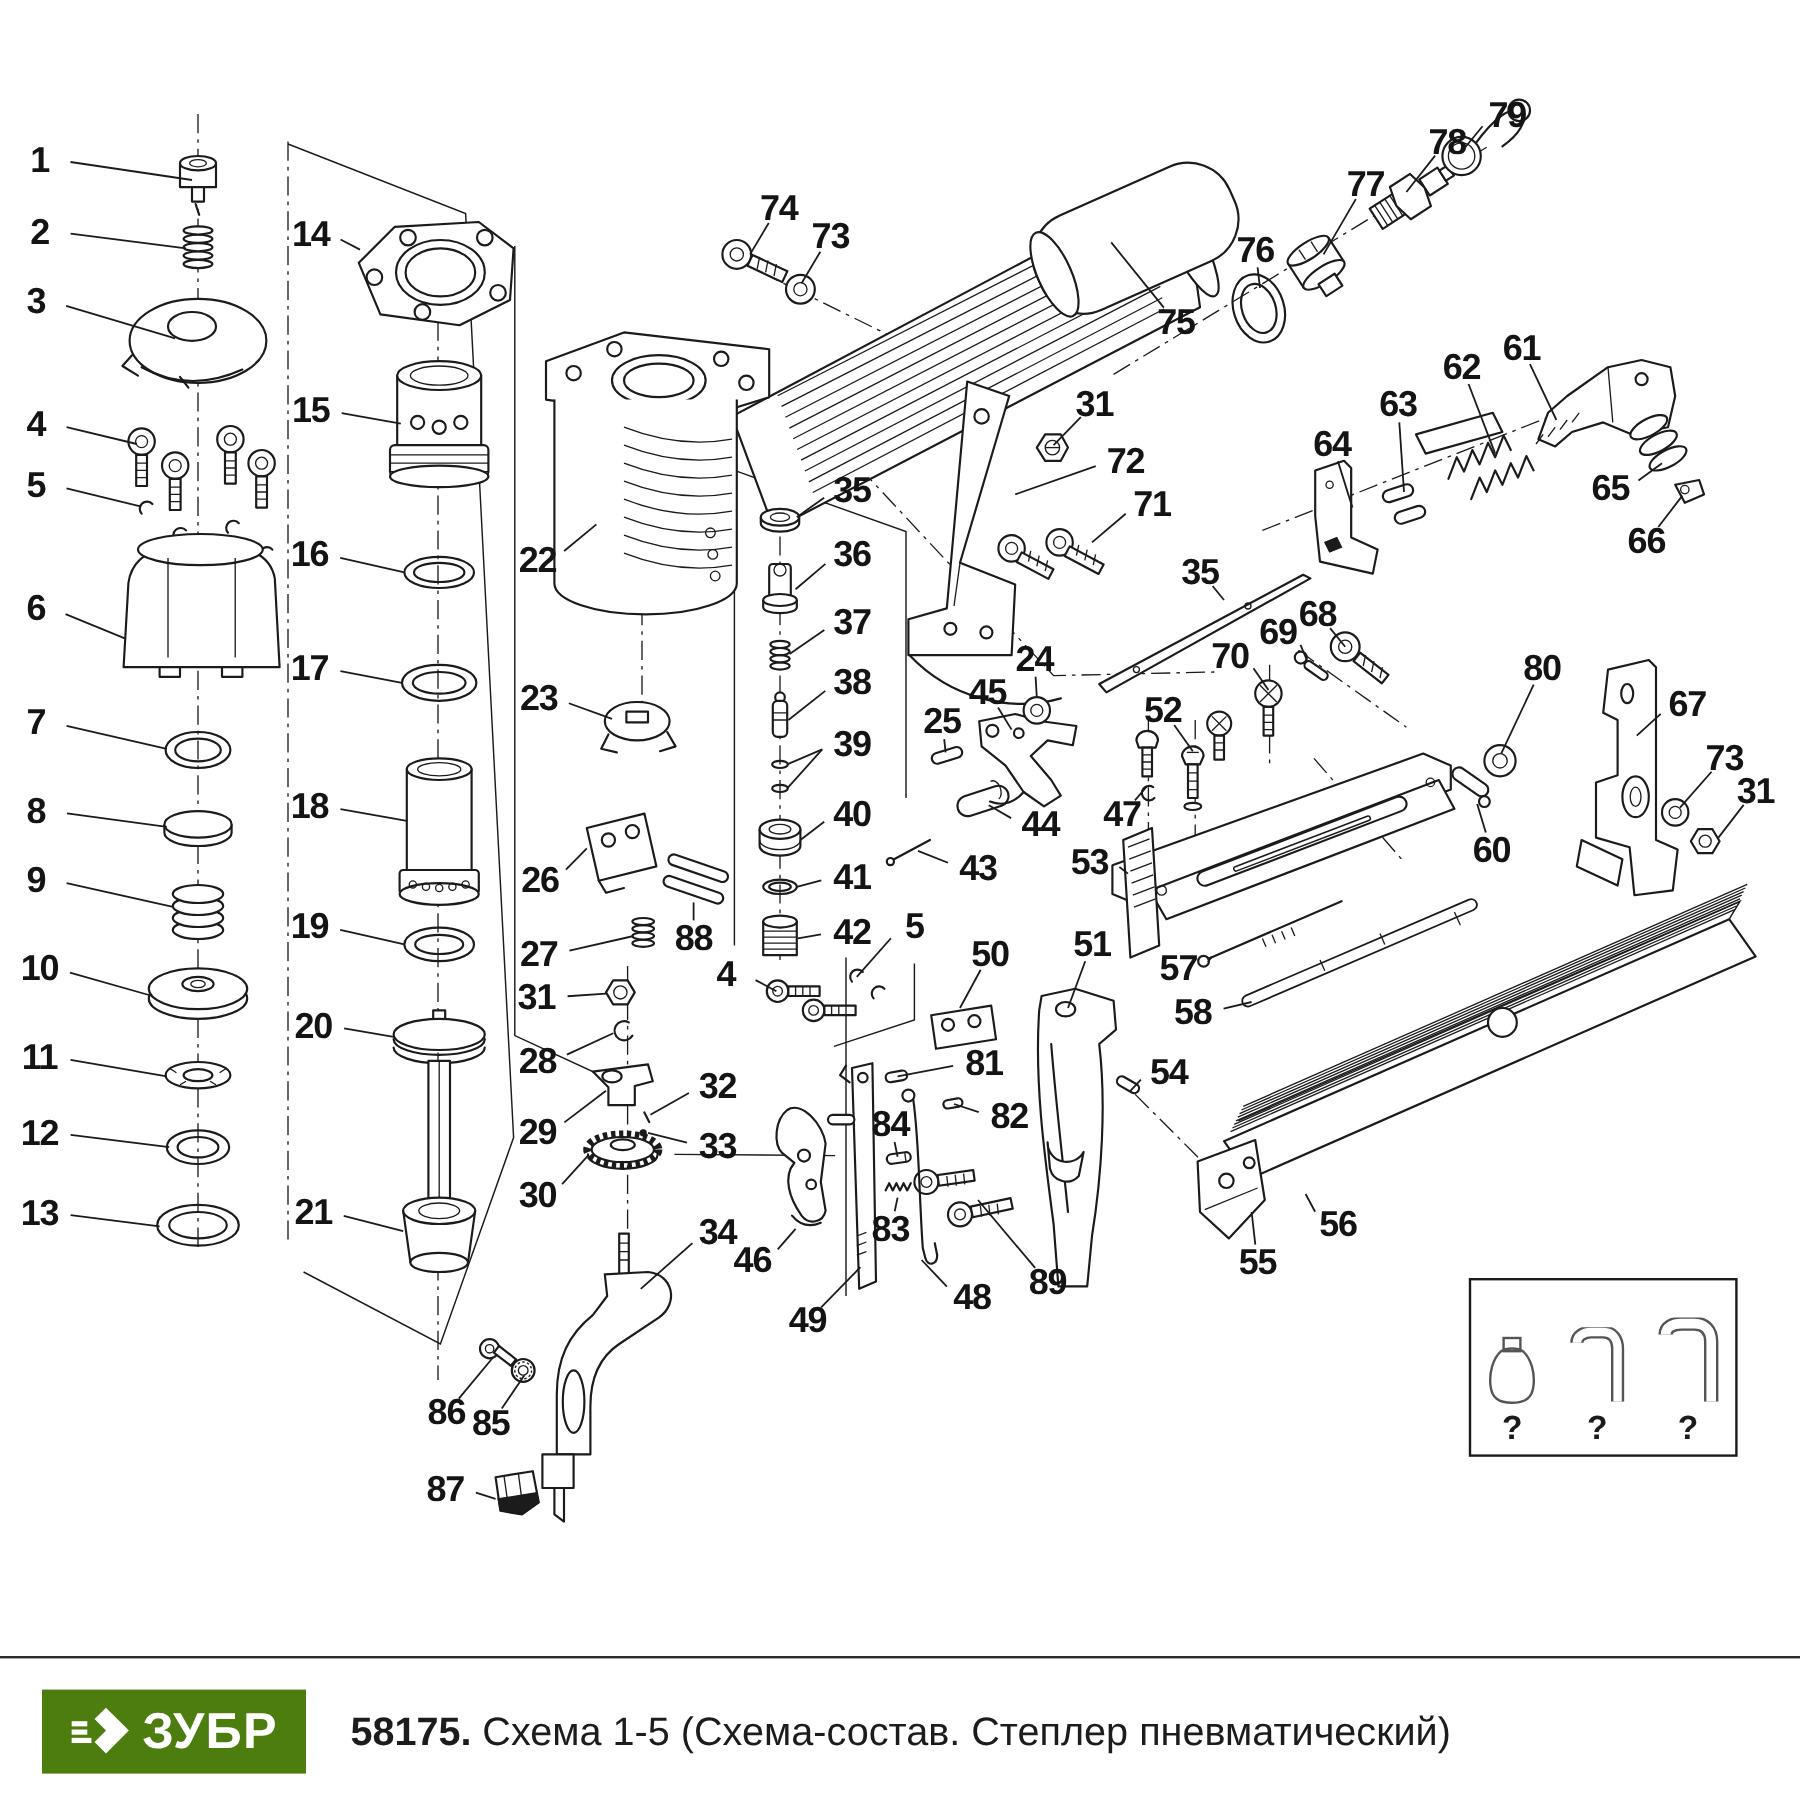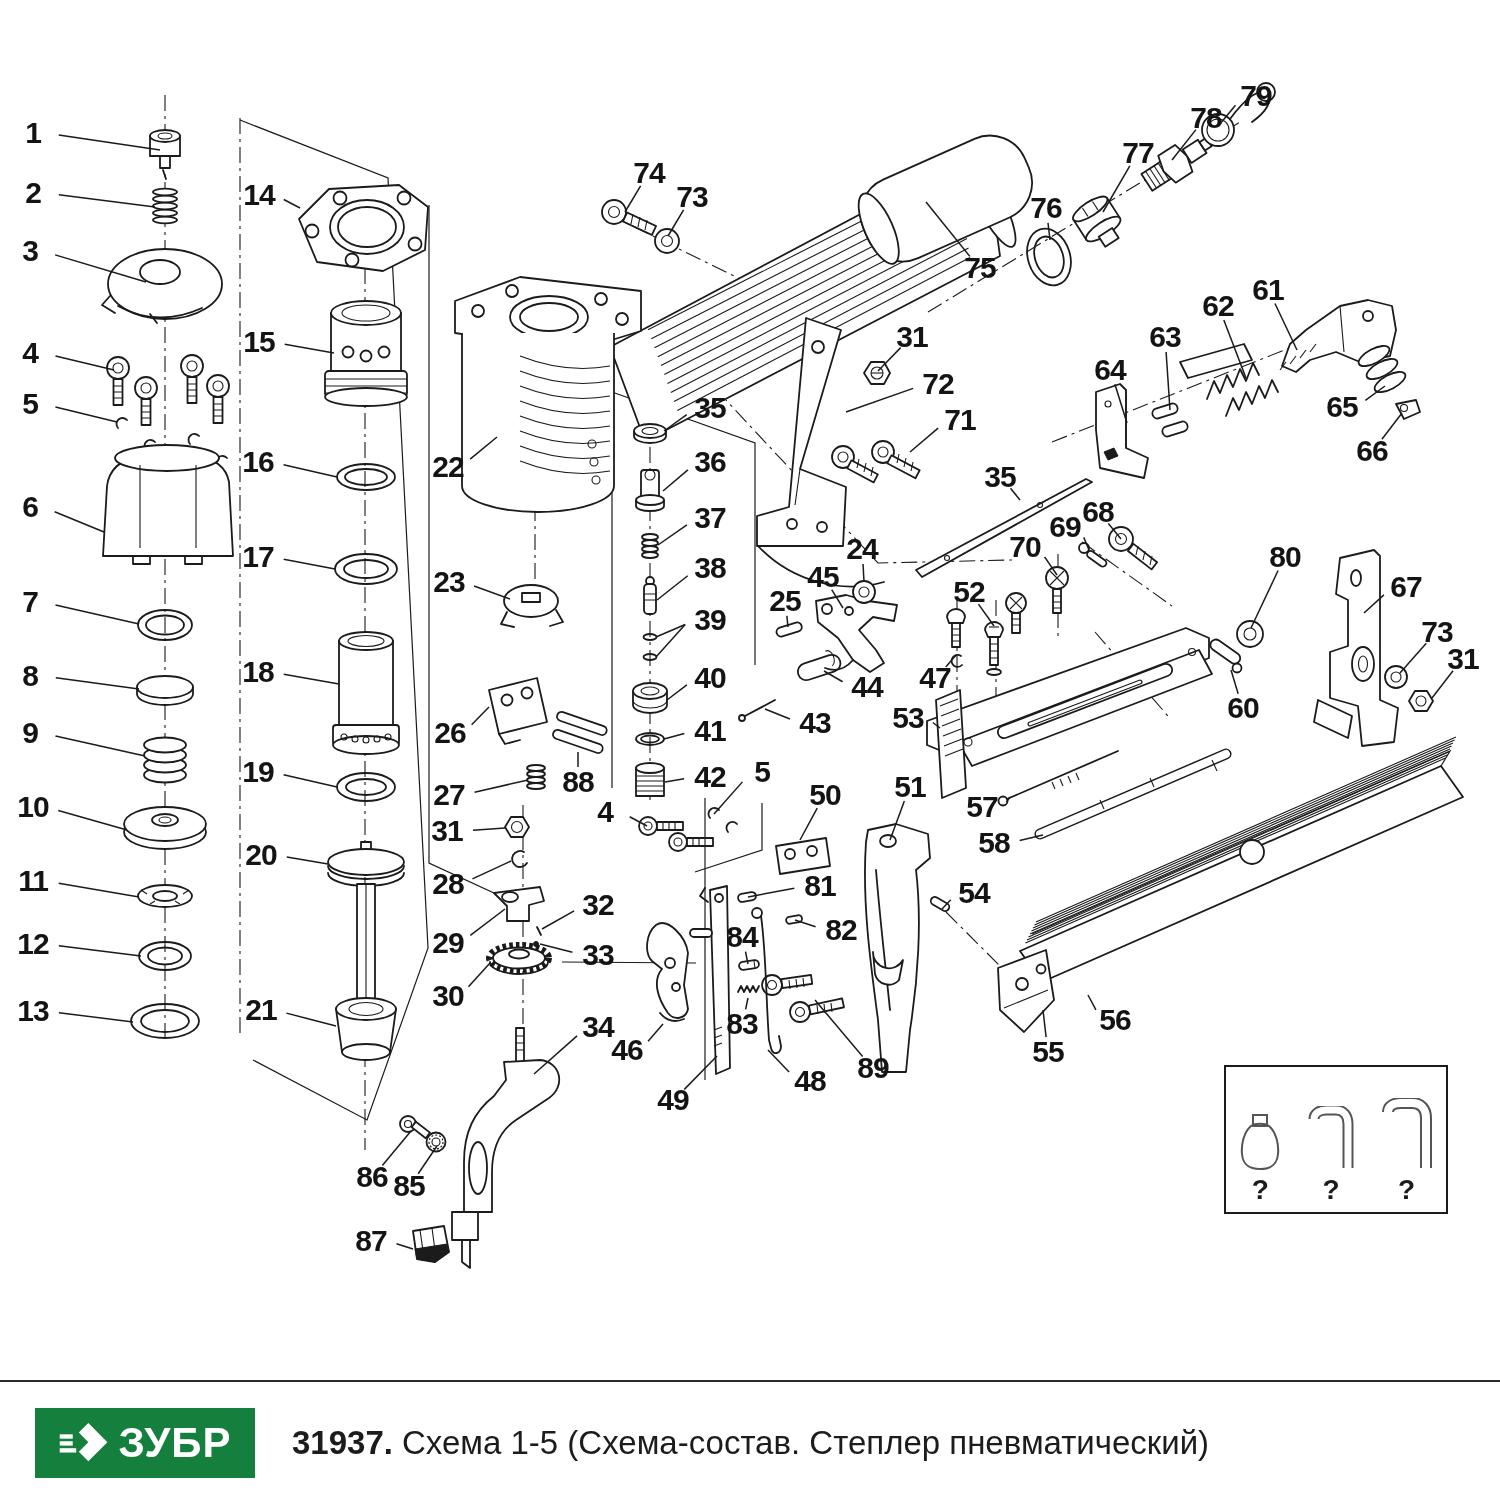--- a/index.html
+++ b/index.html
@@ -10,21 +10,21 @@
   .p  {fill:#fff;stroke:#1b1b1b;stroke-width:1.8;stroke-linejoin:round;}
   .s  {fill:none;stroke:#1b1b1b;stroke-width:1.8;stroke-linecap:round;stroke-linejoin:round;}
   .h  {fill:none;stroke:#1b1b1b;stroke-width:1.1;}
   .cl {fill:none;stroke:#1b1b1b;stroke-width:1.2;}
   .dd {fill:none;stroke:#1b1b1b;stroke-width:1.1;stroke-dasharray:16 5 3 5;}
   .dk {fill:#1b1b1b;stroke:#1b1b1b;}
   .lead{stroke:#1b1b1b;stroke-width:1.5;}
   .lbl{font:bold 30px "Liberation Sans",sans-serif;fill:#141414;letter-spacing:-1px;}
   
   .footer-line{position:absolute;top:1380px;left:0;width:1500px;height:0;border-top:2px solid #2a2a2a;}
-  .logo{position:absolute;left:35px;top:1408px;width:220px;height:70px;background:#15803d;
+  .logo{position:absolute;left:35px;top:1408px;width:220px;height:70px;background:#4d7c0f;
         display:flex;align-items:center;justify-content:center;gap:8px;}
   .logo-text{color:#fff;font-weight:bold;font-size:42px;letter-spacing:1px;line-height:1;}
   .title{position:absolute;left:292px;top:1424px;font-size:33px;color:#1c1c1c;white-space:nowrap;}
   .title .tb{font-weight:bold;margin-right:9px;}
   
   .accbox{position:absolute;left:1224px;top:1065px;width:224px;height:149px;border:2px solid #1b1b1b;
           display:flex;align-items:flex-end;justify-content:space-around;padding-bottom:8px;box-sizing:border-box;}
   .accitem{display:flex;flex-direction:column;align-items:center;gap:4px;}
   .accq{font-weight:bold;font-size:28px;color:#1b1b1b;line-height:1;}
 </style>
@@ -892,16 +892,16 @@
     <g fill="#fff">
       <rect x="2" y="20" width="15" height="5"></rect>
       <rect x="2" y="28" width="15" height="5"></rect>
       <rect x="2" y="36" width="19" height="5"></rect>
       <path d="M35,7 L57,29 L35,51 L24,40 L35,29 L24,18 Z"></path>
     </g>
   </svg>
   <span class="logo-text">ЗУБР</span>
 </div>
 <div class="title">
-  <span class="tb">31937.</span><span>Схема 1-5 (Схема-состав. Степлер пневматический)</span>
+  <span class="tb">58175.</span><span>Схема 1-5 (Схема-состав. Степлер пневматический)</span>
 </div>
 
 </div>
 
 </body></html>

